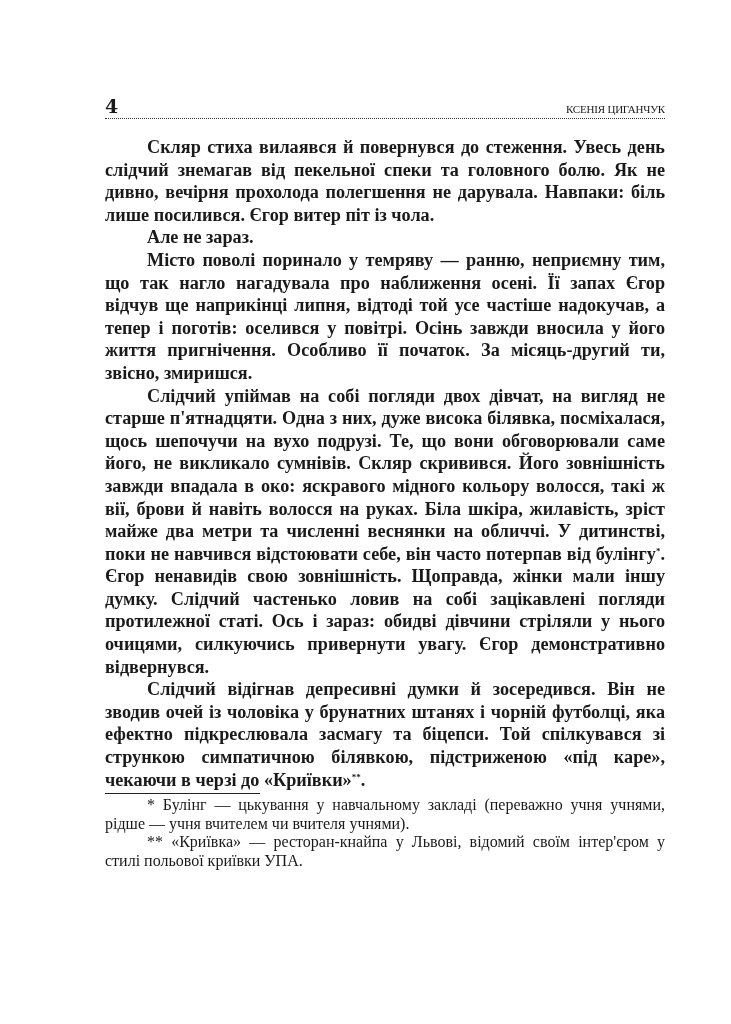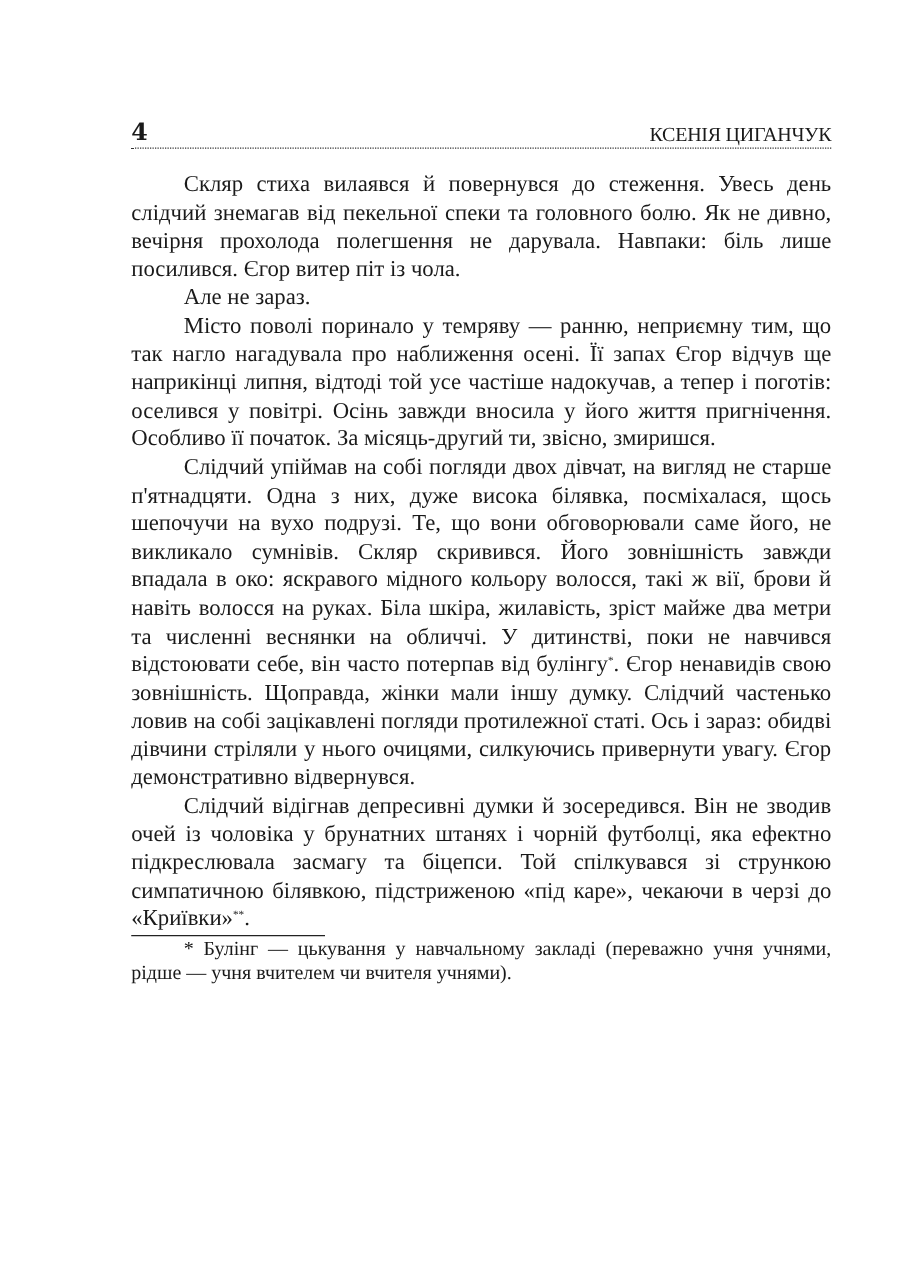--- a/index.html
+++ b/index.html
@@ -1,22 +1,22 @@
 <!DOCTYPE html>
 <html><head>
 <meta charset="utf-8">
 <style>
   html, body { margin: 0; padding: 0; background: #ffffff; }
   body { width: 731px; height: 1024px; position: relative; overflow: hidden; color: #1a1a1a; }
   .page { position: absolute; left: 105px; top: 96px; width: 560px; }
   .running-head { display: flex; justify-content: space-between; align-items: flex-end; height: 20px; }
   .page-number { font-family: "DejaVu Serif", serif; font-weight: bold; font-size: 19px; line-height: 20px; }
-  .author { font-family: "Liberation Serif", serif; font-size: 16px; letter-spacing: -0.2px; line-height: 14px; }
+  .author { font-family: "Liberation Serif", serif; font-size: 11px; letter-spacing: -0.2px; line-height: 14px; }
   .rule { margin-top: 2px; border-top: 1px dotted #333; height: 0; }
-  .body { margin-top: 17px; font-family: "Liberation Serif", serif; font-size: 18.2px; line-height: 22.6px; text-align: justify; }
+  .body { margin-top: 17px; font-family: "Liberation Serif", serif; font-size: 18.2px; line-height: 22.6px; text-align: justify; font-weight: bold; }
   .body p { margin: 0; text-indent: 42px; }
   sup { font-size: 9px; line-height: 0; vertical-align: 6px; }
   .fn-rule { width: 155px; border-top: 1px solid #222; margin-top: 2px; }
   .notes { margin-top: 2px; font-family: "Liberation Serif", serif; font-size: 16px; line-height: 18.6px; text-align: justify; }
   .notes p { margin: 0; text-indent: 42px; }
 </style>
 </head>
 <body>
 
 <div class="page">
@@ -30,14 +30,15 @@
     <p>Скляр стиха вилаявся й повернувся до стеження. Увесь день слідчий знемагав від пекельної спеки та головного болю. Як не дивно, вечірня прохолода полегшення не дарувала. Навпаки: біль лише посилився. Єгор витер піт із чола.</p>
     <p>Але не зараз.</p>
     <p>Місто поволі поринало у темряву — ранню, неприємну тим, що так нагло нагадувала про наближення осені. Її запах Єгор відчув ще наприкінці липня, відтоді той усе частіше надокучав, а тепер і поготів: оселився у повітрі. Осінь завжди вносила у його життя пригнічення. Особливо її початок. За місяць-другий ти, звісно, змиришся.</p>
     <p><span>Слідчий упіймав на собі погляди двох дівчат, на вигляд не старше п'ятнадцяти. Одна з них, дуже висока білявка, посміхалася, щось шепочучи на вухо подрузі. Те, що вони обговорювали саме його, не викликало сумнівів. Скляр скривився. Його зовнішність завжди впадала в око: яскравого мідного кольору волосся, такі ж вії, брови й навіть волосся на руках. Біла шкіра, жилавість, зріст майже два метри та численні веснянки на обличчі. У дитинстві, поки не навчився відстоювати себе, він часто потерпав від булінгу</span><sup>*</sup><span>. Єгор ненавидів свою зовнішність. Щоправда, жінки мали іншу думку. Слідчий частенько ловив на собі зацікавлені погляди протилежної статі. Ось і зараз: обидві дівчини стріляли у нього очицями, силкуючись привернути увагу. Єгор демонстративно відвернувся.</span></p>
     <p><span>Слідчий відігнав депресивні думки й зосередився. Він не зводив очей із чоловіка у брунатних штанях і чорній футболці, яка ефектно підкреслювала засмагу та біцепси. Той спілкувався зі стрункою симпатичною білявкою, підстриженою «під каре», чекаючи в черзі до «Криївки»</span><sup>**</sup><span>.</span></p>
   </div>
 
   <div class="fn-rule"></div>
   <div class="notes">
     <p>* Булінг — цькування у навчальному закладі (переважно учня учнями, рідше — учня вчителем чи вчителя учнями).</p>
+    <p>** «Криївка» — ресторан-кнайпа у Львові, відомий своїм інтер'єром у стилі польової криївки УПА.</p>
   </div>
 </div>
 
 </body></html>

